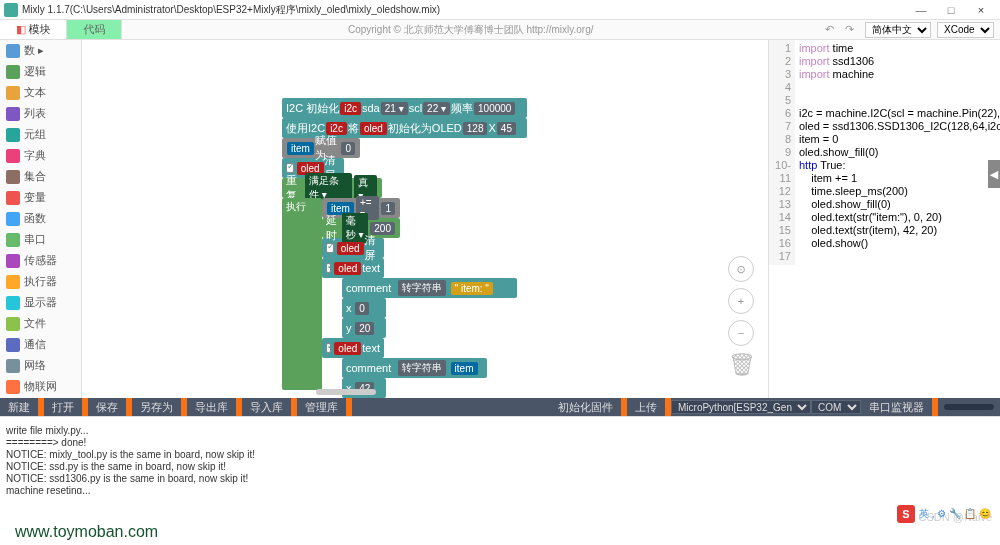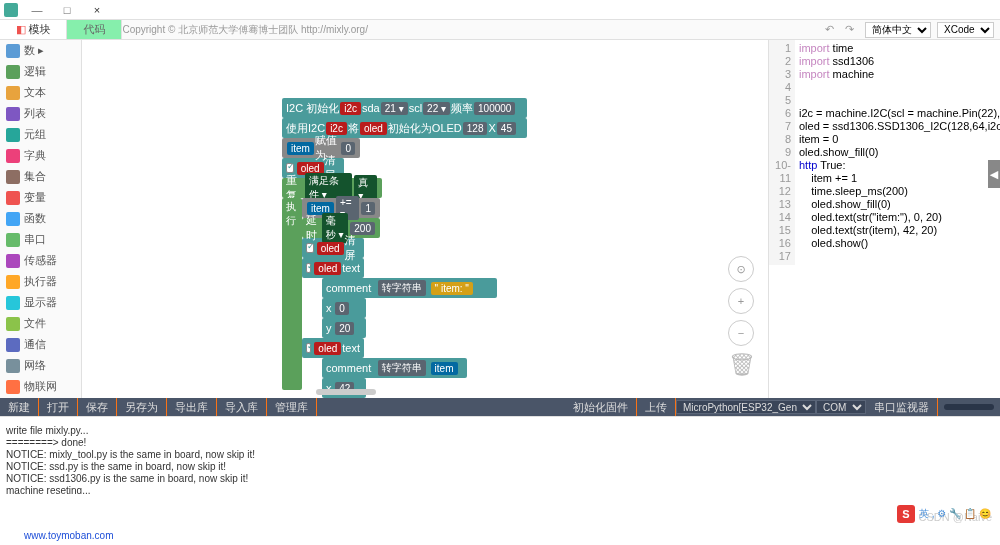--- a/index.html
+++ b/index.html
@@ -7,21 +7,21 @@
 .titlebar{height:20px;background:#fff;border-bottom:1px solid #e0e0e0;display:flex;align-items:center;padding:0 4px}
 .titlebar .appicon{width:14px;height:14px;background:#4a9;border-radius:2px;margin-right:4px}
 .titlebar .title{flex:1;color:#333;font-size:10px}
 .winbtns{display:flex;gap:0}
 .winbtns span{width:30px;height:20px;display:flex;align-items:center;justify-content:center;color:#666}
 .winbtns .close{color:#333}
 .topbar{height:20px;display:flex;align-items:center;border-bottom:1px solid #e0e0e0;background:#fafafa}
 .tabs{display:flex;height:100%}
 .tab{padding:0 16px;display:flex;align-items:center;color:#666;border-right:1px solid #e0e0e0;background:#86efac}
 .tab.active{background:#fff;color:#333}
-.center-text{flex:1;color:#999;font-size:10px}
+.center-text{flex:1;text-align:center;color:#999;font-size:10px}
 .top-ctrls{display:flex;align-items:center;gap:6px;padding:0 6px}
 .top-ctrls .ic{width:14px;height:14px;color:#999}
 .sel{border:1px solid #ccc;height:16px;font-size:10px;background:#fff;padding:0 2px}
 .main{display:flex;height:358px}
 .sidebar{width:82px;background:#fafafa;border-right:1px solid #e0e0e0;overflow:hidden}
 .sb-item{display:flex;align-items:center;padding:3px 6px;color:#555;gap:4px;cursor:pointer}
 .sb-item .sic{width:14px;height:14px;display:inline-block}
 .workspace{flex:1;background:#fff;position:relative;overflow:hidden}
 .canvas{position:absolute;left:0;top:0;right:0;bottom:0}
 .blocks{position:absolute;left:200px;top:58px}
@@ -41,37 +41,38 @@
 .ws-ctrls{position:absolute;right:14px;bottom:14px;display:flex;flex-direction:column;gap:6px}
 .ws-btn{width:26px;height:26px;border:1px solid #ccc;border-radius:50%;background:#fff;display:flex;align-items:center;justify-content:center;color:#999}
 .trash{width:26px;height:32px;color:#bbb}
 .code{width:232px;border-left:1px solid #e0e0e0;background:#fff;font-family:Consolas,monospace;font-size:10px;position:relative}
 .gutter{width:26px;background:#f5f5f5;text-align:right;padding:2px 4px;color:#999;float:left;line-height:13px}
 .codetext{margin-left:26px;padding:2px 4px;line-height:13px;white-space:pre}
 .kw{color:#c586c0}
 .kw2{color:#0000cc}
 .fold{position:absolute;right:0;top:120px;width:12px;height:28px;background:#888;color:#fff;display:flex;align-items:center;justify-content:center}
 .toolbar{height:18px;background:#4a5568;display:flex;align-items:center;color:#ddd;font-size:10px}
-.tb-btn{padding:0 8px;height:100%;display:flex;align-items:center;border-right:1px solid #f97316}
+.tb-btn{padding:0 8px;height:100%;display:flex;align-items:center;border-right:6px solid #f97316}
 .tb-spacer{flex:1}
 .tb-sel{background:#3a4558;color:#ddd;border:1px solid #5a6578;height:14px;font-size:10px;padding:0 2px}
 .console{height:78px;background:#fff;padding:8px 6px;font-size:10px;color:#333;line-height:12px;overflow:hidden;border-top:1px solid #e0e0e0}
 .footer{position:absolute;bottom:0;left:0;right:0;height:36px;background:#fff}
 .badges{position:absolute;right:8px;bottom:22px;display:flex;gap:4px;align-items:center}
-.watermark{position:absolute;bottom:4px;left:24px;color:#1d4ed8;font-size:10px}
+.watermark{position:absolute;bottom:4px;left:15px;color:#14532d;font-size:16px}
 .watermark2{position:absolute;bottom:4px;left:150px;color:#ccc;font-size:11px}
 .csdn{position:absolute;bottom:22px;right:8px;color:#ccc;font-size:11px}
 .hscroll{position:absolute;bottom:2px;left:82px;right:240px;height:8px;display:flex;align-items:center;justify-content:center}
 .hscroll .thumb{width:60px;height:6px;background:#ccc;border-radius:3px}
 </style>
 </head>
 <body>
 
 <div class="titlebar">
   <span class="appicon"></span>
+  <span class="title">Mixly 1.1.7(C:\Users\Administrator\Desktop\ESP32+Mixly程序\mixly_oled\mixly_oledshow.mix)</span>
   <div class="winbtns">
     <span>—</span>
     <span>□</span>
     <span class="close">×</span>
   </div>
 </div>
 
 <div class="topbar">
   <div class="tabs">
     <div class="tab active">
@@ -199,21 +200,21 @@
           <span class="pill p-t">oled</span>
           <span>清屏</span>
         </div>
 
         <div class="blk b-grn" style="width:100px">
           <span>重复</span>
           <span class="pill p-g">满足条件 ▾</span>
           <span class="pill p-g">真 ▾</span>
         </div>
         <div style="display:flex">
-          <div class="blk b-grn" style="width:20px;height:192px;align-items:flex-start;padding-top:2px">执行</div>
+          <div class="blk b-grn" style="width:40px;height:192px;align-items:flex-start;padding-top:2px">执行</div>
           <div>
             <div class="blk b-gry" style="width:78px">
               <span class="pill p-gy">item</span>
               <span class="pill p-d">+= ▾</span>
               <span class="pill p-d">1</span>
             </div>
             <div class="blk b-grn" style="width:78px">
               <span>延时</span>
               <span class="pill p-g">毫秒 ▾</span>
               <span class="pill p-d">200</span>

